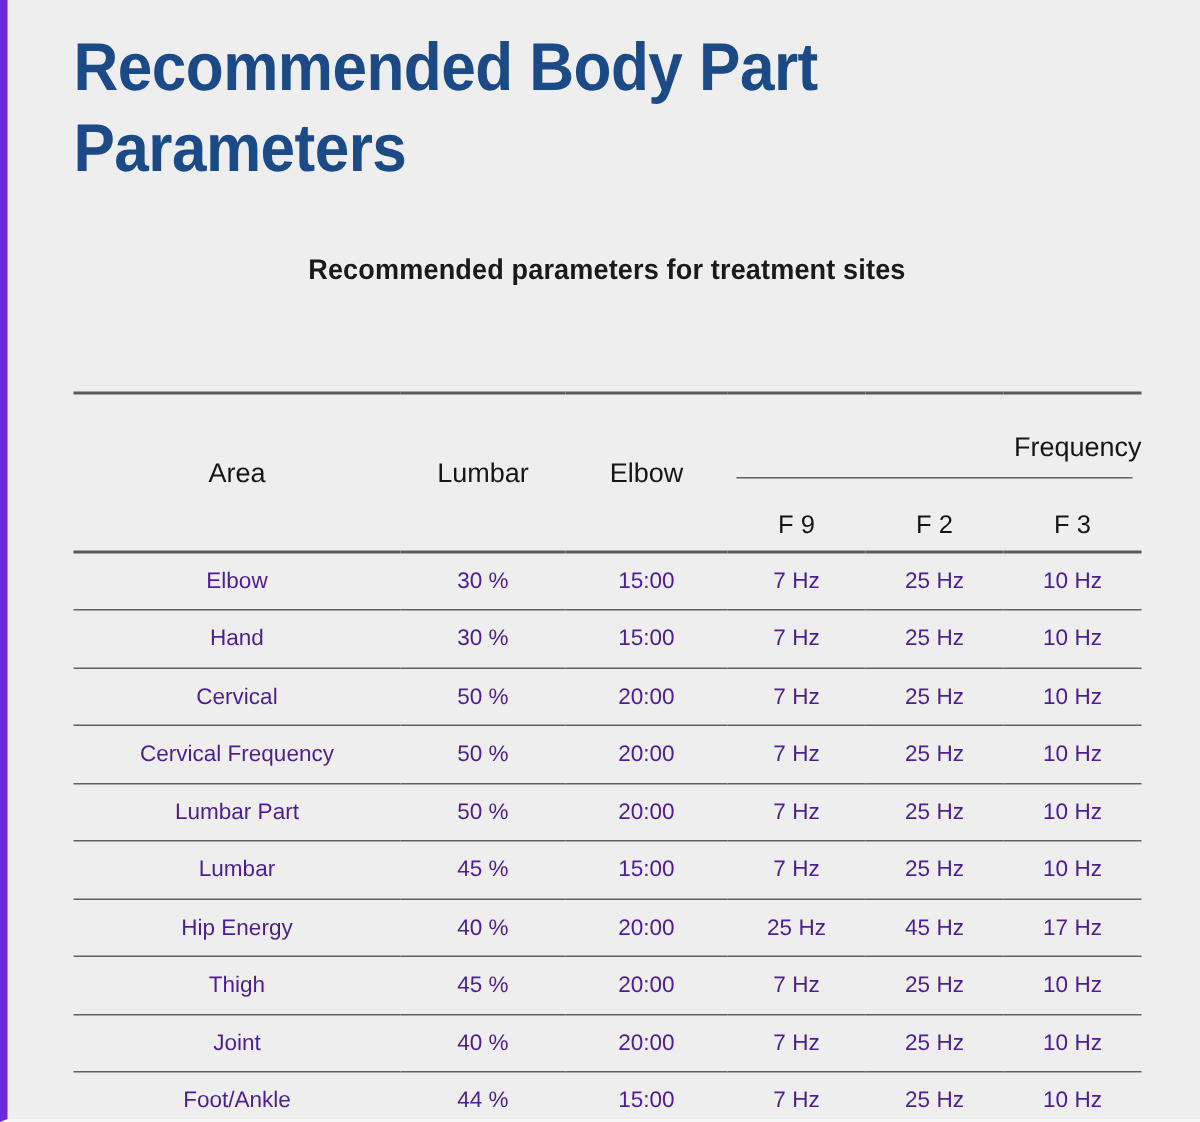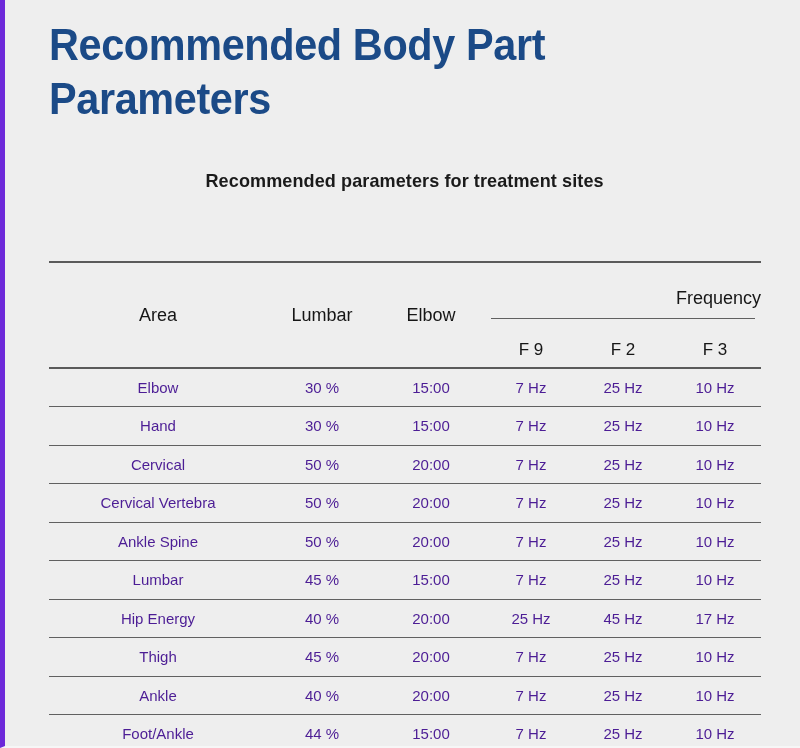--- a/index.html
+++ b/index.html
@@ -191,29 +191,29 @@
         </tr>
         <tr class="data-row rule-row">
           <td class="cell-area">Cervical</td>
           <td>50 %</td>
           <td>20:00</td>
           <td>7 Hz</td>
           <td>25 Hz</td>
           <td>10 Hz</td>
         </tr>
         <tr class="data-row rule-row">
-          <td class="cell-area">Cervical Vertebra</td>
+          <td class="cell-area">Cervical Frequency</td>
           <td>50 %</td>
           <td>20:00</td>
           <td>7 Hz</td>
           <td>25 Hz</td>
           <td>10 Hz</td>
         </tr>
         <tr class="data-row rule-row">
-          <td class="cell-area">Ankle Spine</td>
+          <td class="cell-area">Lumbar Part</td>
           <td>50 %</td>
           <td>20:00</td>
           <td>7 Hz</td>
           <td>25 Hz</td>
           <td>10 Hz</td>
         </tr>
         <tr class="data-row rule-row">
           <td class="cell-area">Lumbar</td>
           <td>45 %</td>
           <td>15:00</td>
@@ -231,21 +231,21 @@
         </tr>
         <tr class="data-row rule-row">
           <td class="cell-area">Thigh</td>
           <td>45 %</td>
           <td>20:00</td>
           <td>7 Hz</td>
           <td>25 Hz</td>
           <td>10 Hz</td>
         </tr>
         <tr class="data-row rule-row">
-          <td class="cell-area">Ankle</td>
+          <td class="cell-area">Joint</td>
           <td>40 %</td>
           <td>20:00</td>
           <td>7 Hz</td>
           <td>25 Hz</td>
           <td>10 Hz</td>
         </tr>
         <tr class="data-row rule-row">
           <td class="cell-area">Foot/Ankle</td>
           <td>44 %</td>
           <td>15:00</td>

